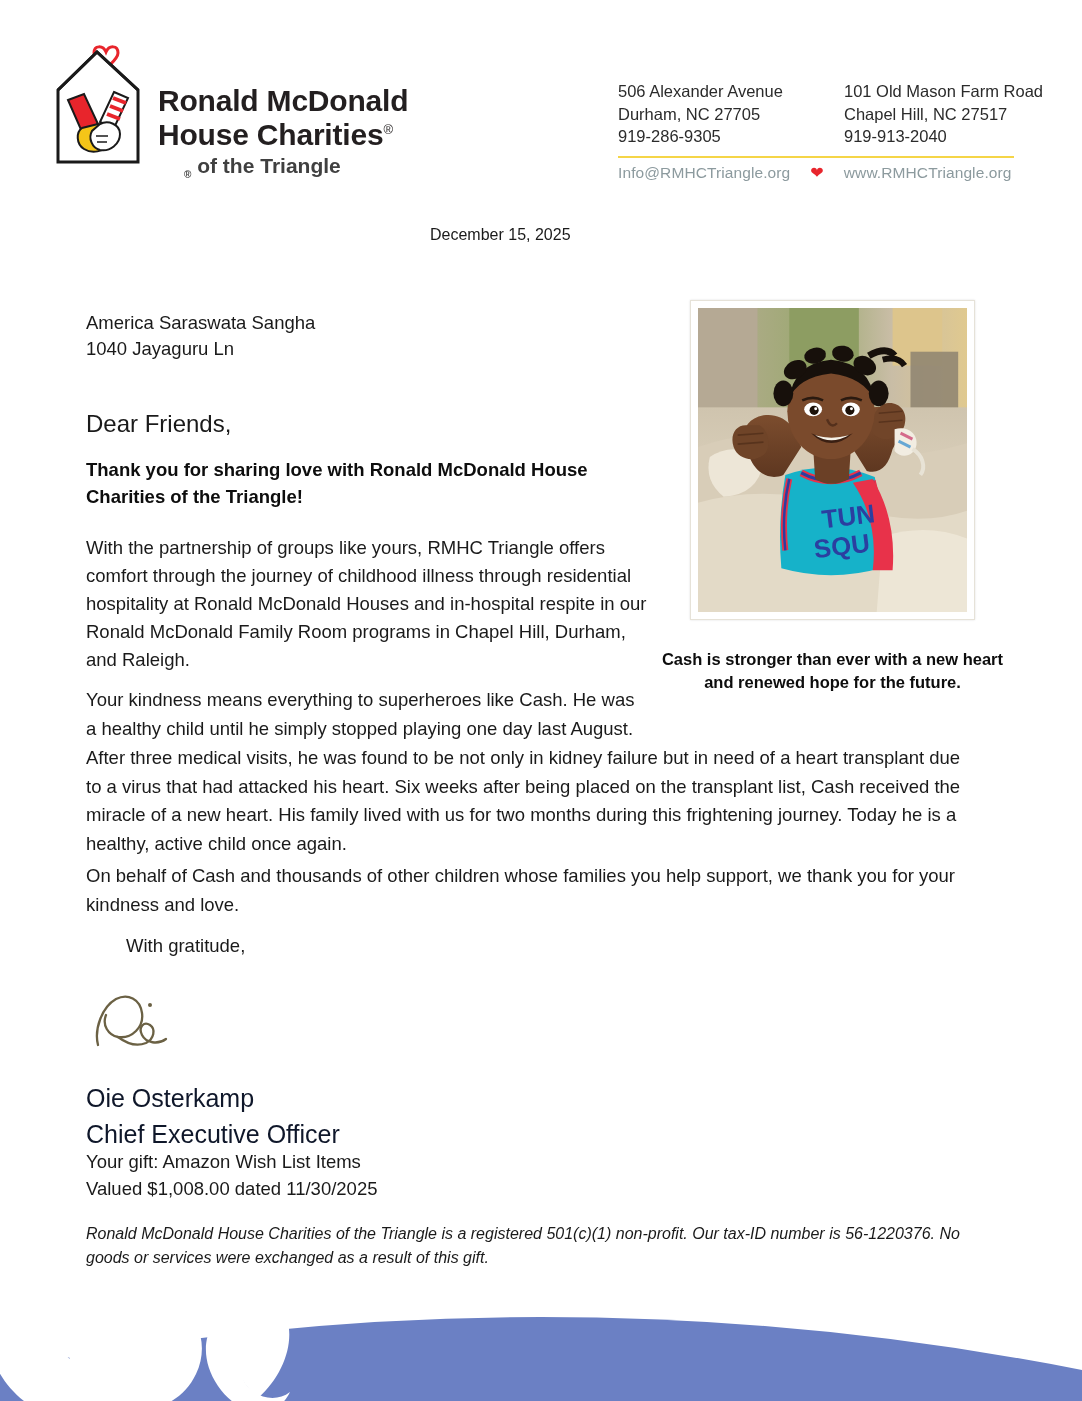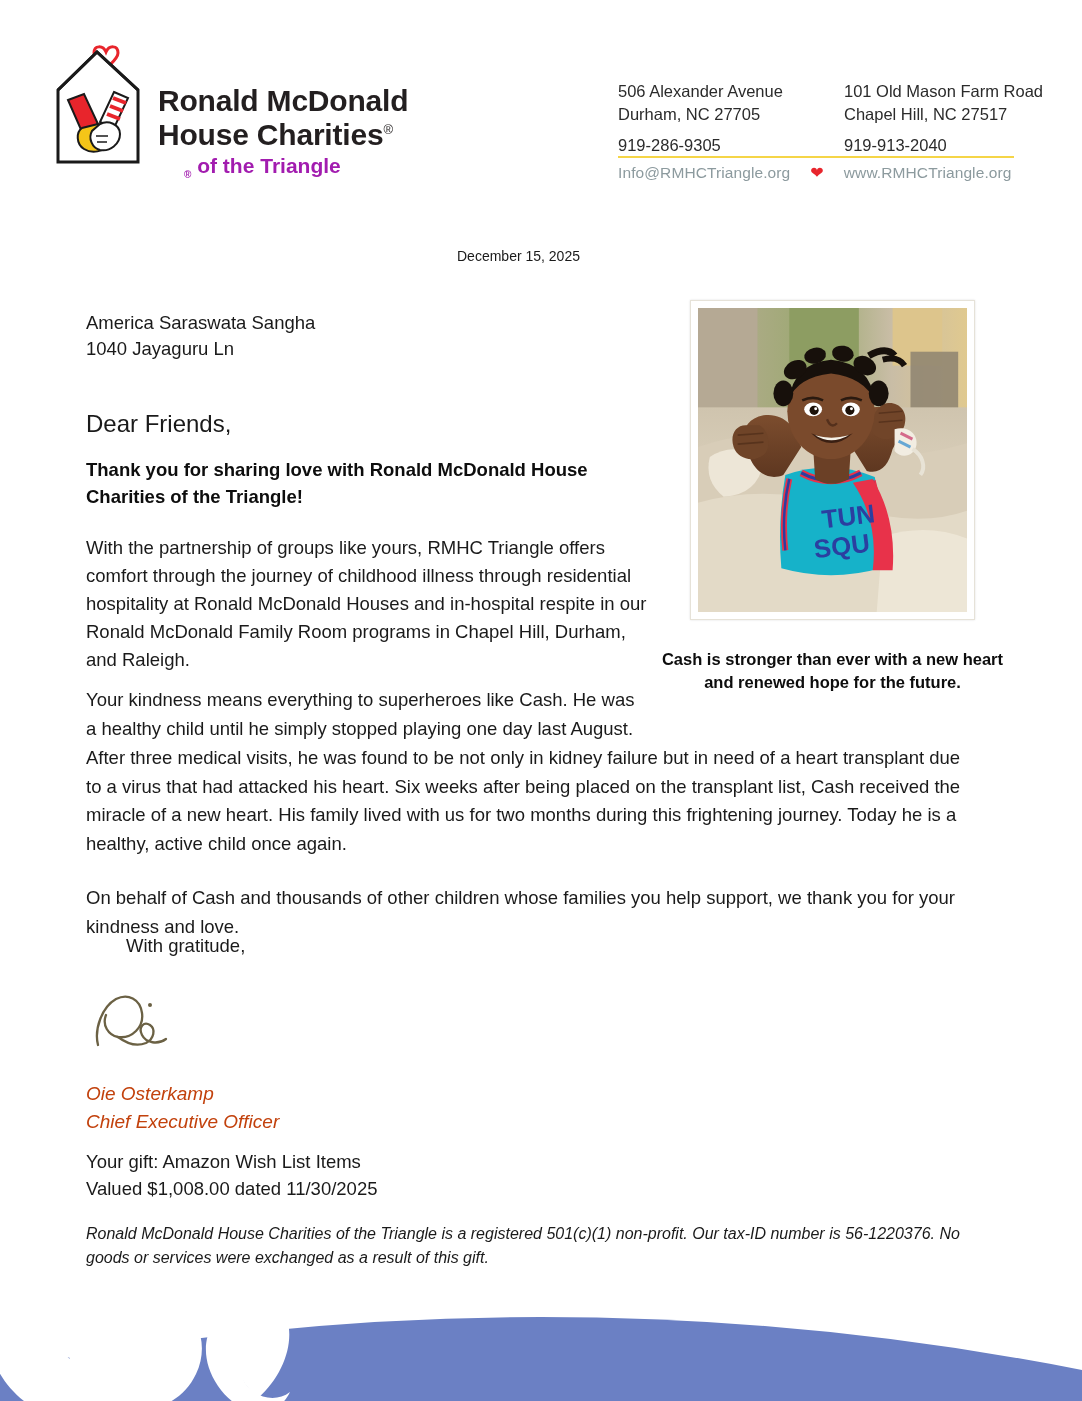--- a/index.html
+++ b/index.html
@@ -32,21 +32,21 @@
     font-weight: 700;
     color: #231f20;
     line-height: 1.14;
     letter-spacing: -0.2px;
     white-space: nowrap;
   }
   .logo-reg { font-size: 13px; vertical-align: super; font-weight: 400; }
   .logo-tagline {
     font-size: 21px;
     font-weight: 700;
-    color: #a21caf;
+    color: #404040;
     margin-top: 2px;
     margin-left: 26px;
     white-space: nowrap;
   }
   .logo-tagline .tiny-reg { font-size: 10px; vertical-align: sub; }
 
   .addresses {
     position: absolute;
     left: 618px; top: 80px;
     display: flex;
@@ -55,21 +55,21 @@
   .addr-col { width: 200px; }
   .addr-line {
     font-size: 16.5px;
     color: #2b2b2b;
     line-height: 1.42;
     white-space: nowrap;
   }
   .addr-phone {
     font-size: 16.5px;
     color: #2b2b2b;
-    margin-top: 9px;
+    margin-top: 0;
     white-space: nowrap;
   }
 
   .yellow-rule {
     position: absolute;
     left: 618px; top: 156px;
     width: 396px; height: 2px;
     background: #f5d547;
   }
 
@@ -83,24 +83,23 @@
     white-space: nowrap;
     display: flex;
     align-items: center;
     gap: 20px;
   }
   .heart-sep { color: #e8252c; font-size: 16px; line-height: 1; }
 
   
   .date {
     position: absolute;
-    left: 457px; top: 226px;
-    font-size: 14px;
-    color: #1a1a1a;
-    margin-top: 22px;
+    left: 430px; top: 226px;
+    font-size: 16px;
+    color: #1a1a1a;
   }
 
   
   .recipient {
     position: absolute;
     left: 86px; top: 310px;
     width: 560px;
   }
   .recipient div {
     font-size: 18.5px;
@@ -174,21 +173,21 @@
   }
   .wrap-float {
     float: right;
     width: 338px;
     height: 44px;
   }
 
   
   .para-closing {
     position: absolute;
-    left: 86px; top: 884px;
+    left: 86px; top: 862px;
     width: 880px;
     font-size: 18.5px;
     line-height: 1.56;
     color: #1a1a1a;
   }
   .with-gratitude {
     position: absolute;
     left: 86px; top: 935px;
     font-size: 18.5px;
     color: #1a1a1a;
@@ -196,24 +195,23 @@
   }
 
   
   .signature { position: absolute; left: 88px; top: 985px; width: 130px; height: 80px; }
 
   .signer {
     position: absolute;
     left: 86px; top: 1080px;
   }
   .signer div {
-    font-size: 19px;
+    font-size: 25px;
     line-height: 1.45;
-    color: #c2410c;
-    font-style: italic;
+    color: #0f172a;
   }
 
   .gift {
     position: absolute;
     left: 86px; top: 1149px;
   }
   .gift div {
     font-size: 18.5px;
     line-height: 1.45;
     color: #1a1a1a;

